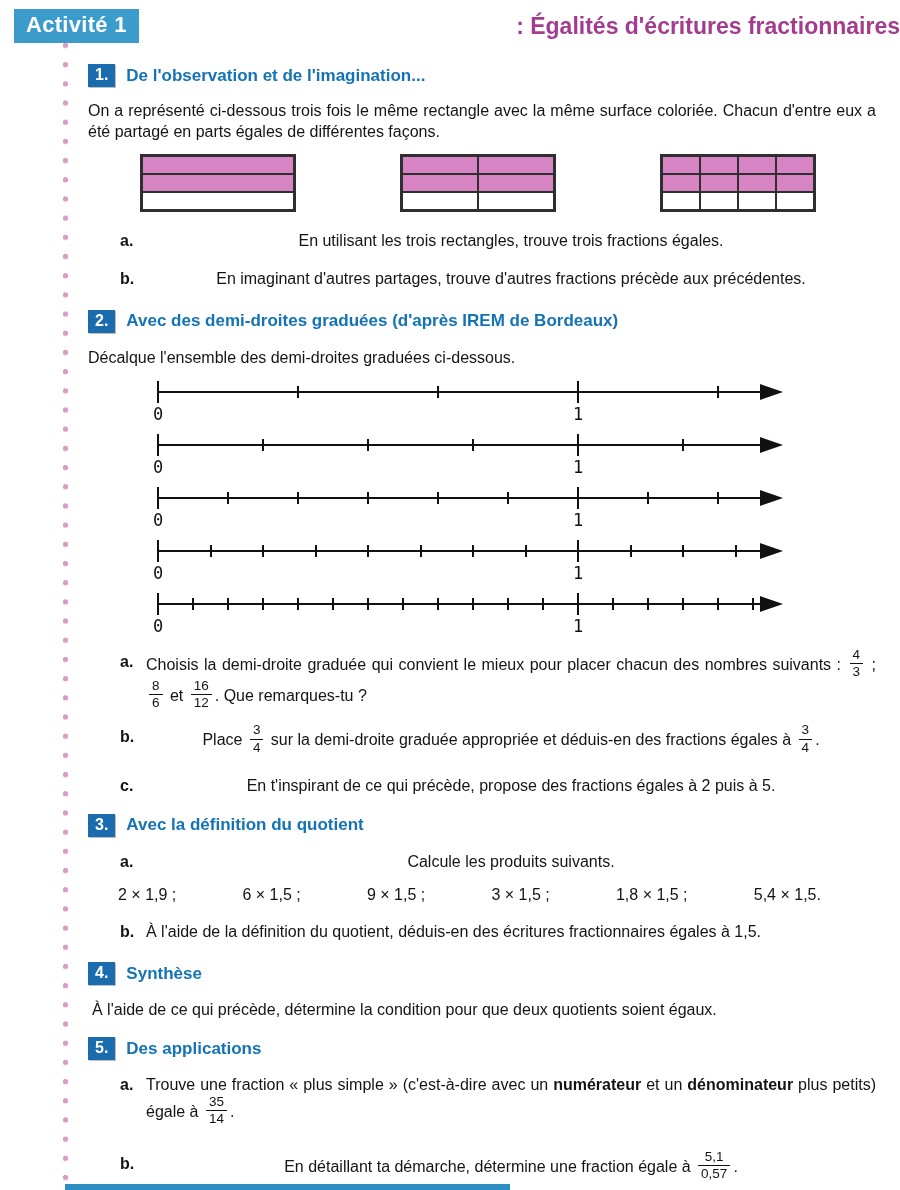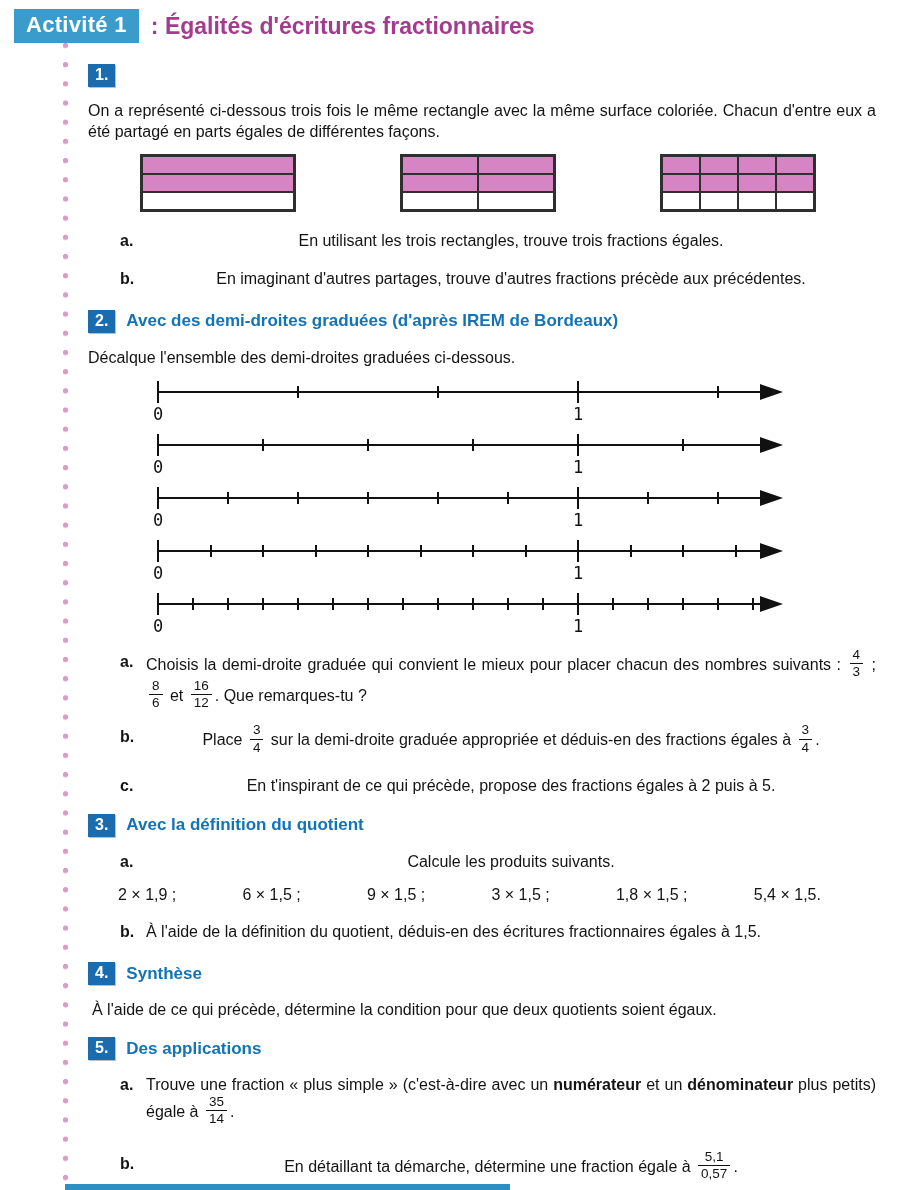--- a/index.html
+++ b/index.html
@@ -10,21 +10,21 @@
     color:var(--text);
     position:relative;
     overflow:hidden;
   }
   .dots{
     position:absolute;left:62px;top:42px;width:8px;height:1148px;
     background-image:radial-gradient(circle at 3.5px 3.5px, var(--dot) 2.4px, rgba(0,0,0,0) 3px);
     background-size:8px 19.2px;
     background-repeat:repeat-y;
   }
-  .header{padding:9px 0 0 14px;display:flex;align-items:center;gap:12px;}
+  .header{padding:9px 0 0 14px;display:flex;align-items:center;gap:12px;justify-content:space-between;}
   .tag{
     background:var(--tag_bg);color:#ffffff;font-weight:bold;font-size:22px;
     padding:3px 12px 5px 12px;letter-spacing:.3px;
   }
   .title{color:var(--title);font-weight:bold;font-size:23px;}
   .content{padding:0 24px 0 88px;}
   .sec-head{display:flex;align-items:center;gap:11px;}
   .sec-num{
     background:var(--section_box_bg);color:#fff;font-weight:bold;font-size:16px;
     padding:2px 7px 3px 7px;box-shadow:1px 1px 0 rgba(0,0,0,.25);
@@ -90,20 +90,21 @@
 
 <div class="header">
   <span class="tag">Activité 1</span>
   <span class="title">: Égalités d'écritures fractionnaires</span>
 </div>
 
 <div class="content">
 
   <div class="sec-head m-sec1">
     <span class="sec-num">1.</span>
+    <span class="sec-title">De l'observation et de l'imagination...</span>
   </div>
 
   <div class="para m-para1">On a représenté ci-dessous trois fois le même rectangle avec la même surface coloriée. Chacun d'entre eux a été partagé en parts égales de différentes façons.</div>
 
   <div class="rect-row" id="rects">
       <div class="rect" style="grid-template-columns: repeat(1, 1fr);">
         <div class="cell fill"></div>
         <div class="cell fill"></div>
         <div class="cell"></div>
       </div>

